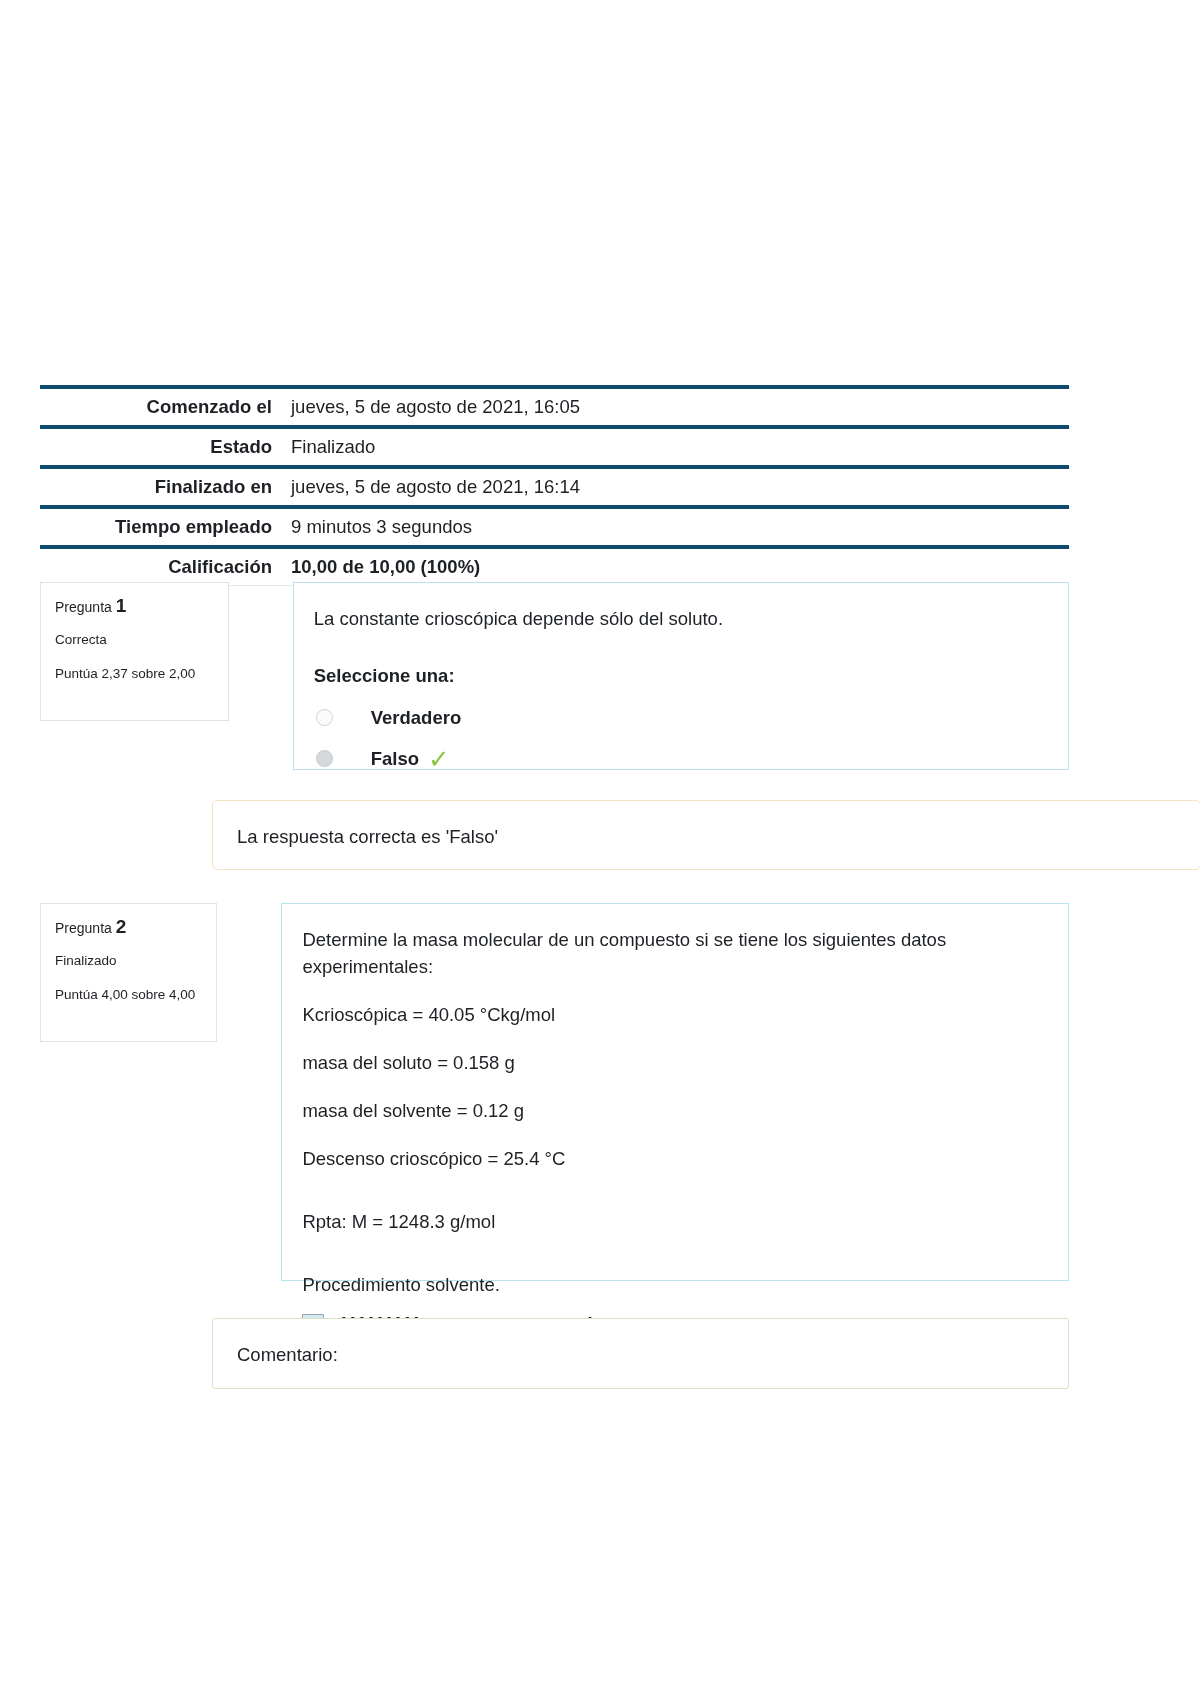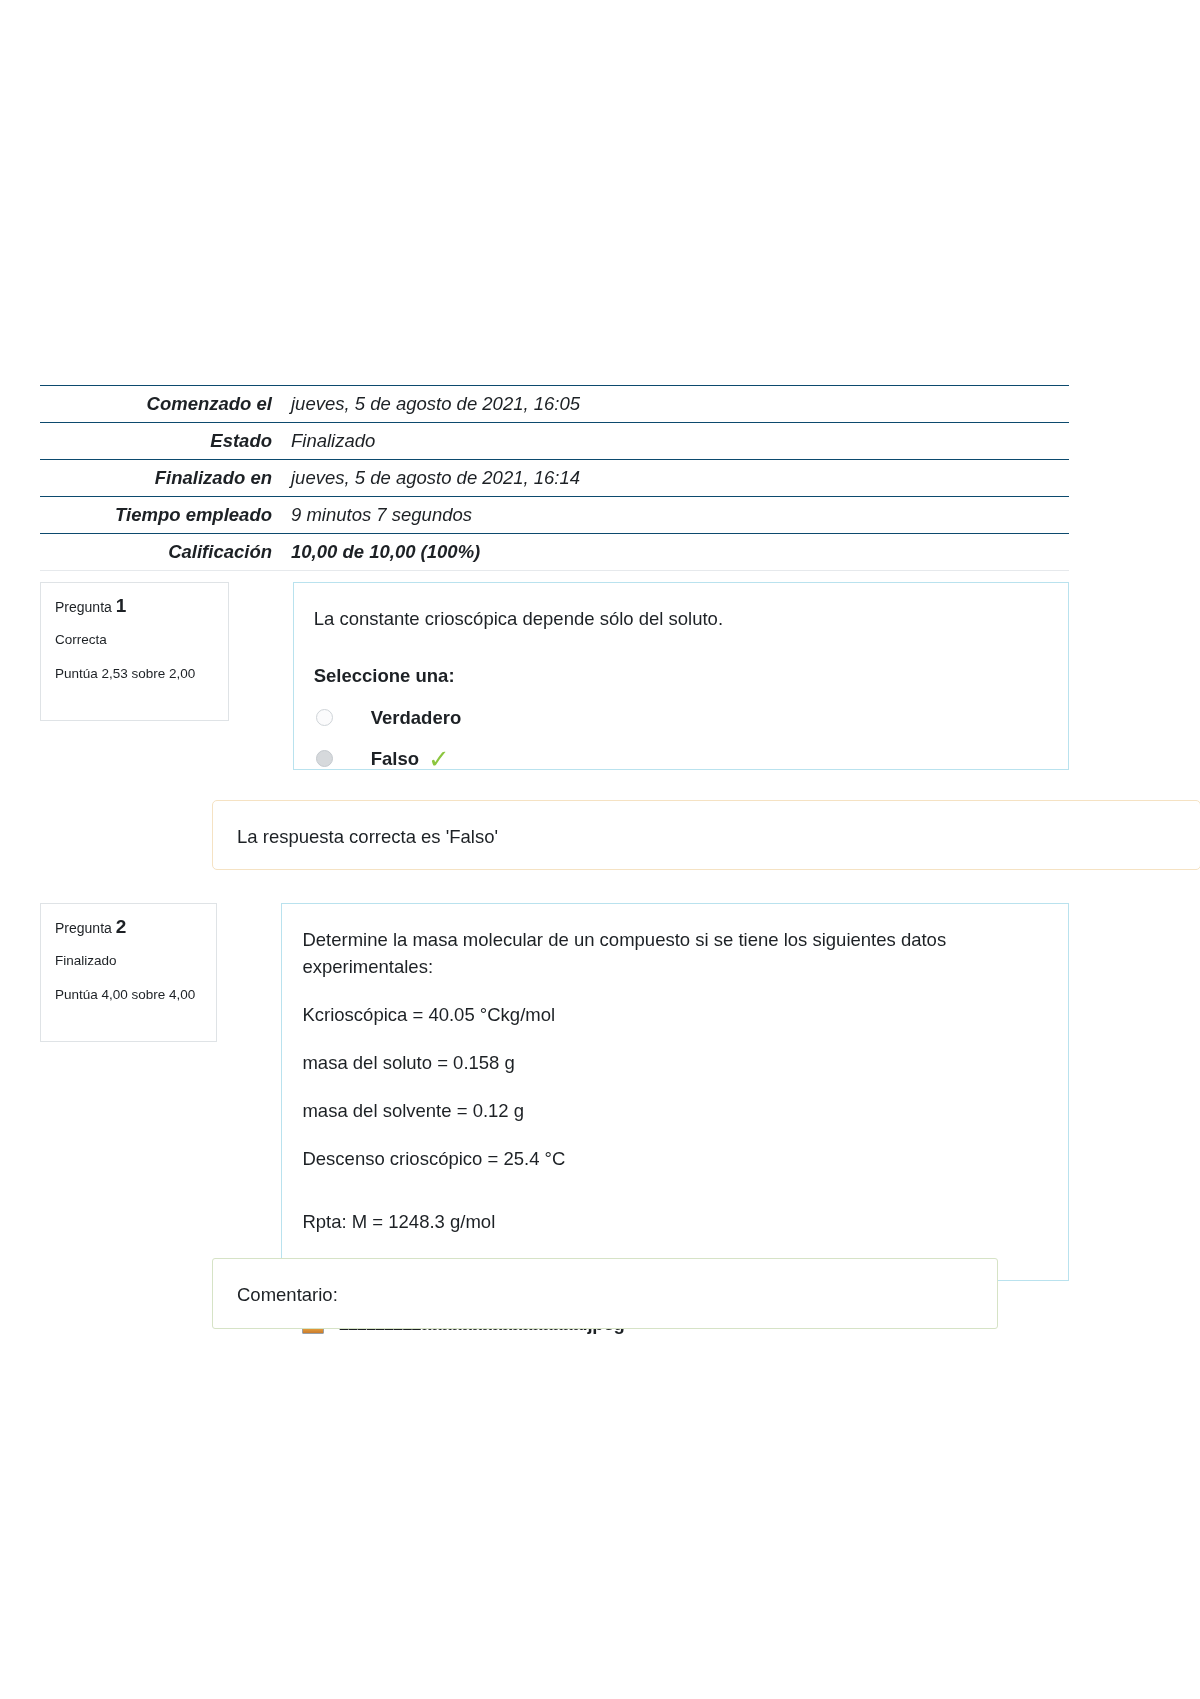--- a/index.html
+++ b/index.html
@@ -47,21 +47,21 @@
 
   
   .summary {
     position: absolute;
     left: 40px;
     top: 385px;
     width: 1029px;
     border-collapse: collapse;
     font-size: 18.5px;
   }
-  .summary tr { border-top: 1px solid #0c4a6e; font-style: italic; }
+  .summary tr { border-top: 4px solid #0c4a6e; }
   .summary tr:last-child { border-bottom: 1px solid #e6e9ec; }
   .summary th {
     width: 232px;
     text-align: right;
     font-weight: 700;
     padding: 7px 10px 7px 0;
     vertical-align: middle;
     white-space: nowrap;
   }
   .summary td {
@@ -218,37 +218,37 @@
       <tr>
         <th>Estado</th>
         <td>Finalizado</td>
       </tr>
       <tr>
         <th>Finalizado en</th>
         <td>jueves, 5 de agosto de 2021, 16:14</td>
       </tr>
       <tr>
         <th>Tiempo empleado</th>
-        <td>9 minutos 7 segundos</td>
+        <td>9 minutos 3 segundos</td>
       </tr>
       <tr>
         <th>Calificación</th>
         <td class="bold">10,00 de 10,00 (100%)</td>
       </tr>
     </tbody>
   </table>
 
   <div class="qbox" style="left:40px; top:582px; width:1029px;">
     <div class="qinfo" style="height:139px;">
       <div class="qnum">
         <span>Pregunta</span>
         <b>1</b>
       </div>
       <div class="qstate">Correcta</div>
-      <div class="qmark">Puntúa 2,53 sobre 2,00</div>
+      <div class="qmark">Puntúa 2,37 sobre 2,00</div>
     </div>
     <div class="qcontent" style="width:819px; height:188px;">
       <p class="qtext">La constante crioscópica depende sólo del soluto.</p>
       <p class="prompt">Seleccione una:</p>
       <div class="answers">
         <div class="answer-row">
           <span class="radio"></span>
           <span class="answer-label">Verdadero</span>
         </div>
         <div class="answer-row">
@@ -281,17 +281,17 @@
       <p style="margin-bottom:36px;">Descenso crioscópico = 25.4 °C</p>
       <p style="margin-bottom:36px;">Rpta: M = 1248.3 g/mol</p>
       <p style="margin-bottom:12px;">Procedimiento solvente.</p>
       <div class="attachment">
         <span class="file-icon"></span>
         <span class="file-name">111111111aaaaaaaaaaaaaaaa.jpeg</span>
       </div>
     </div>
   </div>
 
-  <div class="comment-box" style="left:212px; top:1258px; width:786px; height:71px;">
+  <div class="comment-box" style="left:212px; top:1318px; width:857px; height:71px;">
     <span>Comentario:</span>
   </div>
 
 </div>
 
 </body></html>

